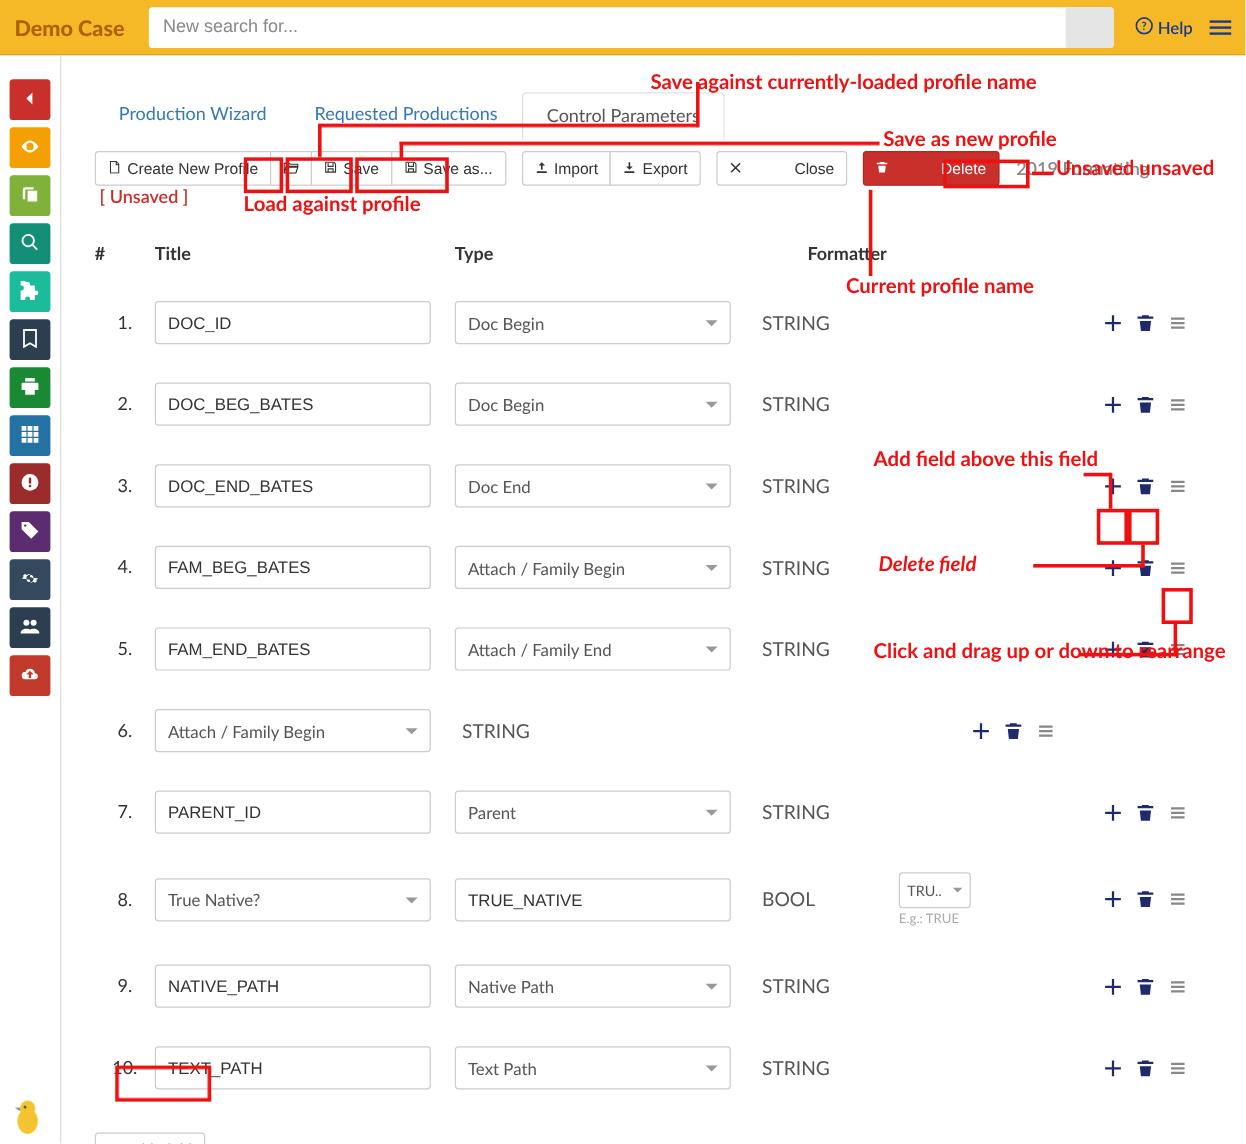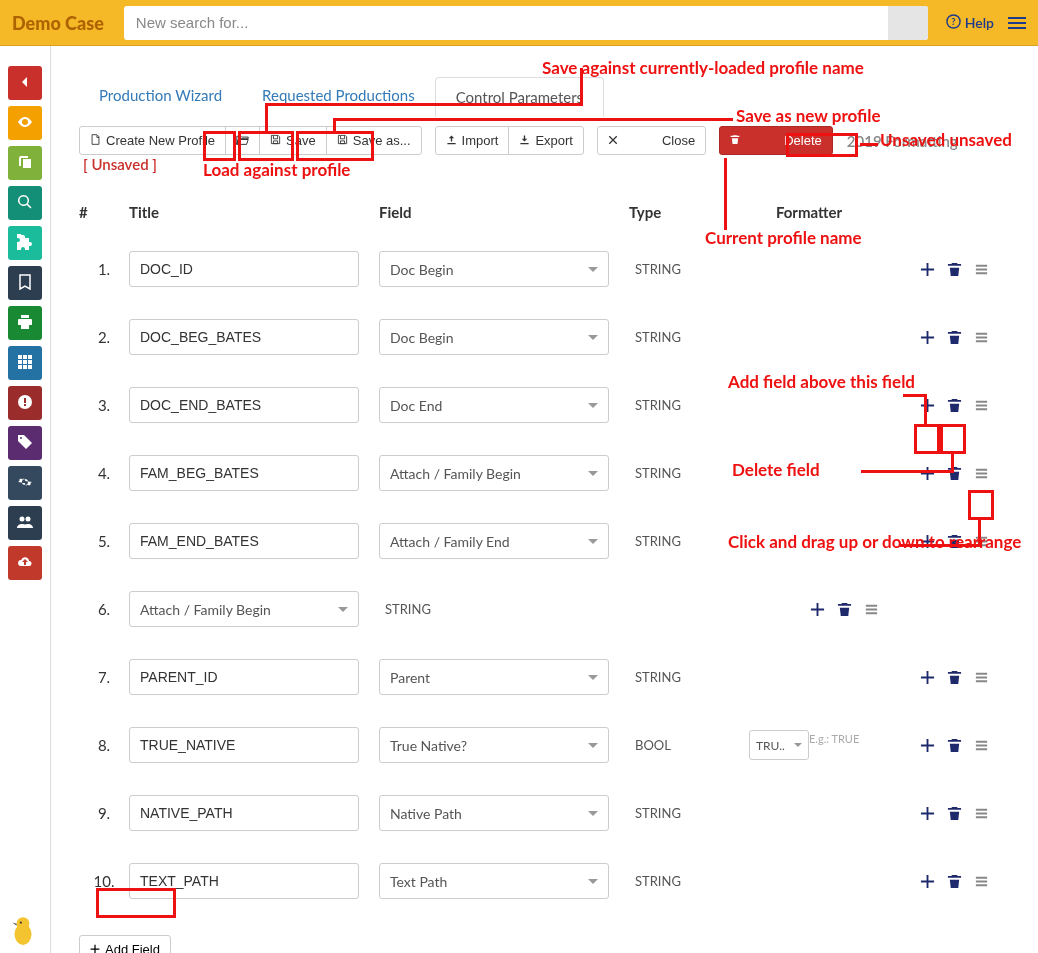--- a/index.html
+++ b/index.html
@@ -150,22 +150,22 @@
     width: 230px; height:36px;
     border:1px solid #ccc; border-radius:3px;
     padding:0 30px 0 10px; font-size:14px; color:#555;
     display:flex;align-items:center;position:relative;
     background:#fff;cursor:pointer;
   }
   .selectlike::after{
     content:"";position:absolute;right:10px;top:50%;transform:translateY(-50%);
     border:5px solid transparent;border-top-color:#999;margin-top:3px;
   }
-  .typetext{ font-size:13px; color:#555; padding-left:6px;}
-  .formatter-cell{ display:flex;flex-direction:row;align-items:flex-start;}
+  .typetext{ font-size:16px; color:#555; padding-left:6px;}
+  .formatter-cell{ display:flex;flex-direction:column;align-items:flex-start;}
   .formatter-select{
     width:60px;height:30px;border:1px solid #ccc;border-radius:3px;
     font-size:12px;color:#555;padding:0 16px 0 6px;position:relative;
     display:flex;align-items:center;cursor:pointer;
   }
   .formatter-select::after{
     content:"";position:absolute;right:6px;top:50%;transform:translateY(-50%);
     border:4px solid transparent;border-top-color:#999;margin-top:2px;
   }
   .eg{font-size:11px;color:#aaa;margin-top:2px;}
@@ -353,23 +353,22 @@
       <span>Delete</span>
     </button>
     <span class="profilename">2019 Formatting</span>
     <span class="unsaved">[ Unsaved ]</span>
   </div>
 
   
   <div class="headerrow">
     <div>#</div>
     <div>Title</div>
-    <div>Field</div>
     <div>Type</div>
-    <div style="text-align:center;padding-right:10px;">Formatter</div>
+    <div style="text-align:right;padding-right:10px;">Formatter</div>
     <div></div>
   </div>
 
   <div id="rows-container">
       <div class="datarow">
     <div class="rownum">1.</div>
     <div><input class="txtinput" value="DOC_ID" style=""></div>
     <div>
           <div class="selectlike">Doc Begin</div>
         </div>
@@ -501,24 +500,24 @@
       <span><span><svg viewBox="0 0 16 16">
                 <path d="M5 2V1h6v1h4v2H1V2h4zm-2 4h10l-1 9H4L3 6z"></path>
               </svg></span></span>
       <span style="color:#888"><span><svg viewBox="0 0 16 16">
                 <path d="M2 3h12v2H2zM2 7h12v2H2zM2 11h12v2H2z"></path>
               </svg></span></span>
     </div>
       </div>
       <div class="datarow">
     <div class="rownum">8.</div>
+    <div>
+          <div class="selectlike">True Native?</div>
+        </div>
     <div><input class="txtinput" value="TRUE_NATIVE" style=""></div>
-    <div>
-          <div class="selectlike">True Native?</div>
-        </div>
     <div class="typetext">BOOL</div>
     <div class="formatter-cell">
       <div class="formatter-select">TRU..</div>
       <div class="eg">E.g.: TRUE</div>
     </div>
     <div class="rowicons">
       <span><span><svg viewBox="0 0 16 16">
                 <path d="M7 1h2v6h6v2H9v6H7V9H1V7h6V1z"></path>
               </svg></span></span>
       <span><span><svg viewBox="0 0 16 16">
@@ -600,21 +599,21 @@
 
 <div class="callout" style="left:705px;top:228px;">Current profile name</div>
 <div class="redline" style="left:724px;top:158px;width:3px;height:72px;"></div>
 
 <div class="callout" style="left:728px;top:372px;text-align:left;">Add field above this field</div>
 <div class="redbox" style="left:914px;top:424px;width:26px;height:30px;"></div>
 <div class="redbox" style="left:940px;top:424px;width:26px;height:30px;"></div>
 <div class="redline" style="left:903px;top:394px;width:23px;height:3px;"></div>
 <div class="redline" style="left:924px;top:394px;width:3px;height:30px;"></div>
 
-<div class="callout" style="left:732px;top:460px;">Delete field</div>
+<div class="callout" style="left:732px;top:460px;font-style:italic;">Delete field</div>
 <div class="redline" style="left:861px;top:470px;width:92px;height:3px;"></div>
 <div class="redline" style="left:951px;top:454px;width:3px;height:19px;"></div>
 
 <div class="redbox" style="left:968px;top:490px;width:26px;height:30px;"></div>
 <div class="callout" style="left:728px;top:532px;text-align:left;">Click and drag up or down to rearrange</div>
 <div class="redline" style="left:900px;top:544px;width:80px;height:3px;"></div>
 <div class="redline" style="left:978px;top:520px;width:3px;height:27px;"></div>
 
 <div class="redbox" style="left:96px;top:888px;width:80px;height:30px;"></div>
 

